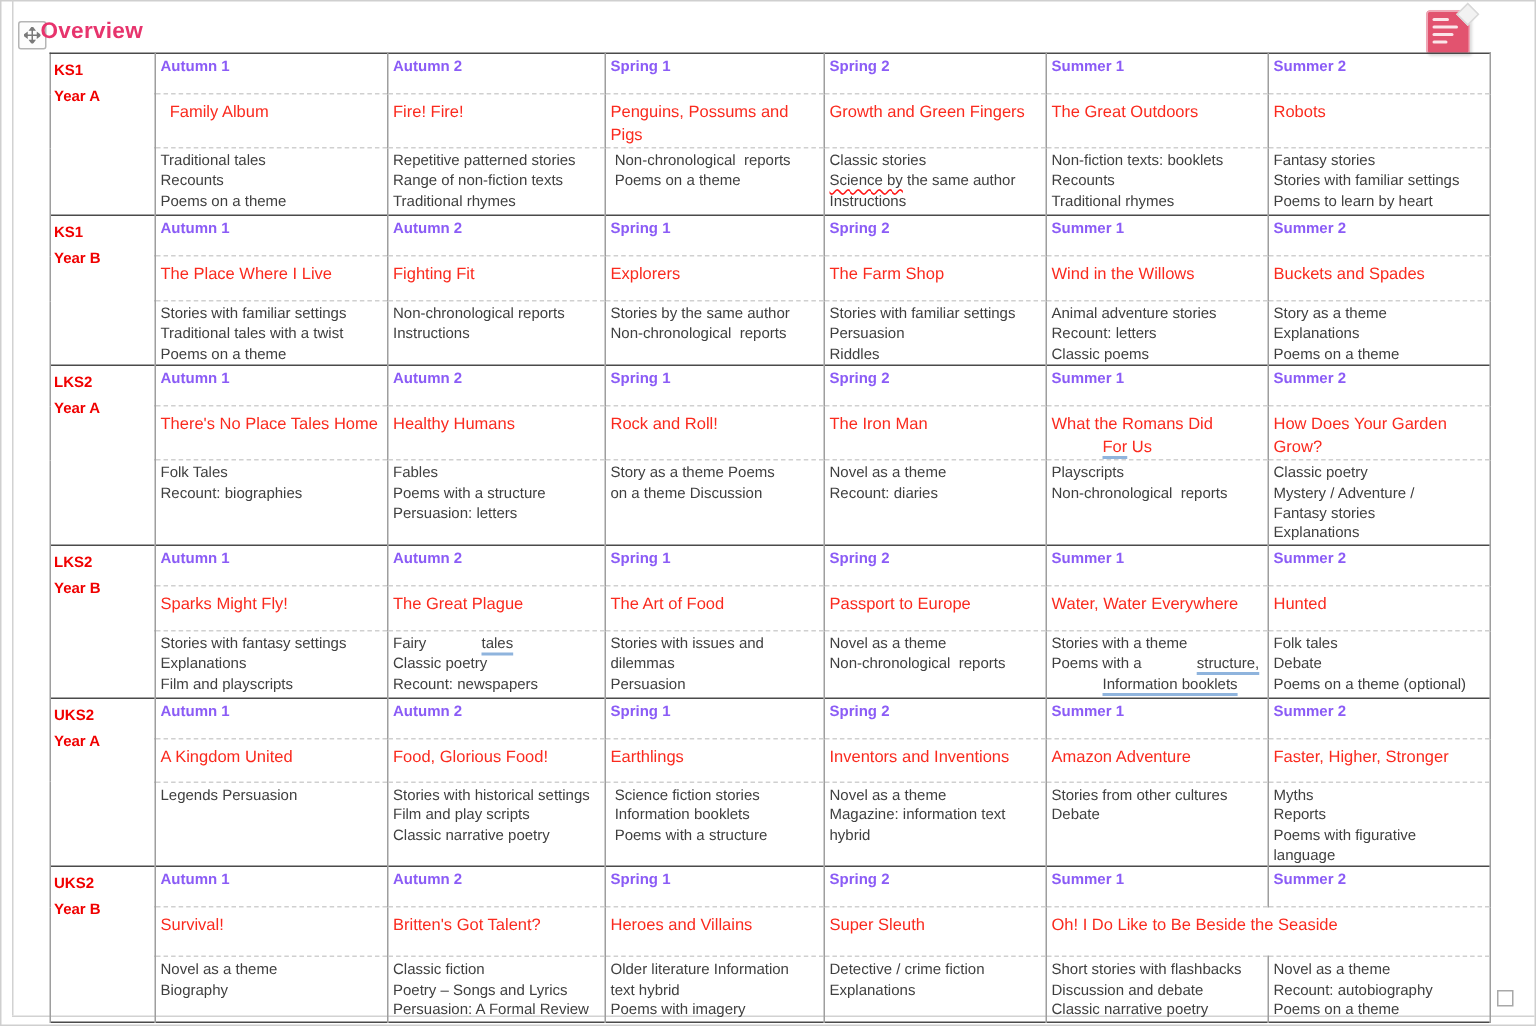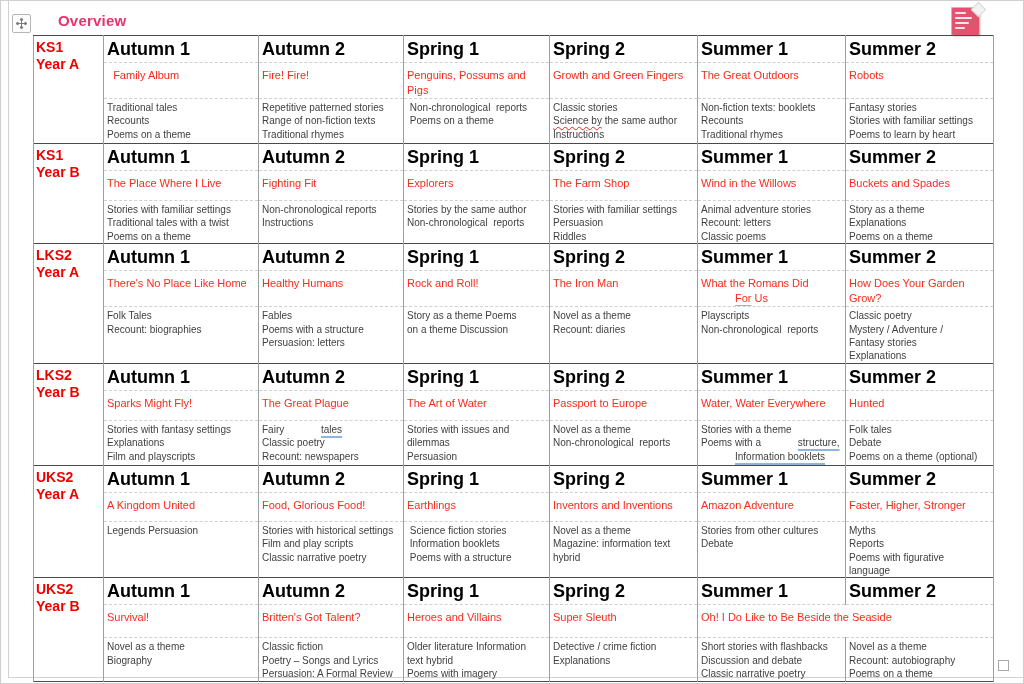--- a/index.html
+++ b/index.html
@@ -9,21 +9,21 @@
     font-family:"Liberation Sans", sans-serif;
     -webkit-font-smoothing:antialiased;
   }
   
   .viewport-frame{position:absolute;inset:0;border:1px solid #cfcfcf;pointer-events:none;}
   .page-edge-left{position:absolute;left:8px;top:0;height:677px;width:0;border-left:1px solid #d2d2d2;}
   .page-edge-bottom{position:absolute;left:8px;right:1px;top:677px;border-top:1px solid #d2d2d2;}
 
   
   .doc-heading{
-    position:absolute;left:58px;top:12px;
+    position:absolute;left:27px;top:12px;
     font-size:15px;font-weight:bold;color:#e7346d;letter-spacing:.2px;
   }
 
   
   .move-handle{
     position:absolute;left:12px;top:14px;width:17px;height:17px;
     border:1px solid #b5b5b5;background:#fdfdfd;border-radius:2px;
     display:flex;align-items:center;justify-content:center;cursor:move;
   }
   .move-handle svg{display:block}
@@ -52,25 +52,25 @@
   }
   table.curriculum{border-bottom:1px solid #4a4a4a;}
   td{
     border-left:1px solid #9e9e9e;border-right:1px solid #9e9e9e;
     vertical-align:top;overflow:hidden;
   }
   tr.hdr > td{border-top:1px solid #4a4a4a;}
   tr.ttl > td, tr.cnt > td{border-top:1px dashed #d0d0d0;}
 
   td.label-cell{
-    color:#f00000;font-weight:bold;font-size:14px;line-height:17px;
+    color:#f00000;font-weight:bold;font-size:10px;line-height:17px;
     padding:3px 2px 0 2px;white-space:pre-wrap;
   }
   td.season-cell{
-    color:#000000;font-weight:bold;font-size:18px;
+    color:#8b5cf6;font-weight:bold;font-size:10px;
     padding:3px 3px 0 3px;white-space:nowrap;
   }
   td.title-cell{
     color:#fa2a1e;font-size:11px;line-height:15px;
     padding:5px 3px 0 3px;white-space:pre-wrap;
   }
   td.content-cell{
     color:#3f3f3f;font-size:10px;line-height:13.4px;
     padding:2px 3px 0 3px;white-space:pre-wrap;
   }
@@ -206,21 +206,21 @@
         <td class="label-cell" rowspan="3">LKS2
 Year A</td>
         <td class="season-cell">Autumn 1</td>
         <td class="season-cell">Autumn 2</td>
         <td class="season-cell">Spring 1</td>
         <td class="season-cell">Spring 2</td>
         <td class="season-cell">Summer 1</td>
         <td class="season-cell">Summer 2</td>
       </tr>
       <tr class="ttl" style="height: 34px;">
-        <td class="title-cell">There's No Place Like Home</td>
+        <td class="title-cell">There's No Place Tales Home</td>
         <td class="title-cell">Healthy Humans</td>
         <td class="title-cell">Rock and Roll!</td>
         <td class="title-cell">The Iron Man</td>
         <td class="title-cell">What the Romans Did
 <span class="gram">For</span> Us</td>
         <td class="title-cell">How Does Your Garden
 Grow?</td>
       </tr>
       <tr class="cnt" style="height: 54px;">
         <td class="content-cell">Folk Tales
@@ -245,21 +245,21 @@
         <td class="season-cell">Autumn 1</td>
         <td class="season-cell">Autumn 2</td>
         <td class="season-cell">Spring 1</td>
         <td class="season-cell">Spring 2</td>
         <td class="season-cell">Summer 1</td>
         <td class="season-cell">Summer 2</td>
       </tr>
       <tr class="ttl" style="height: 30px;">
         <td class="title-cell">Sparks Might Fly!</td>
         <td class="title-cell">The Great Plague</td>
-        <td class="title-cell">The Art of Water</td>
+        <td class="title-cell">The Art of Food</td>
         <td class="title-cell">Passport to Europe</td>
         <td class="title-cell">Water, Water Everywhere</td>
         <td class="title-cell">Hunted</td>
       </tr>
       <tr class="cnt" style="height: 45px;">
         <td class="content-cell">Stories with fantasy settings
 Explanations
 Film and playscripts</td>
         <td class="content-cell">Fairy <span class="gram">tales</span>
 Classic poetry

